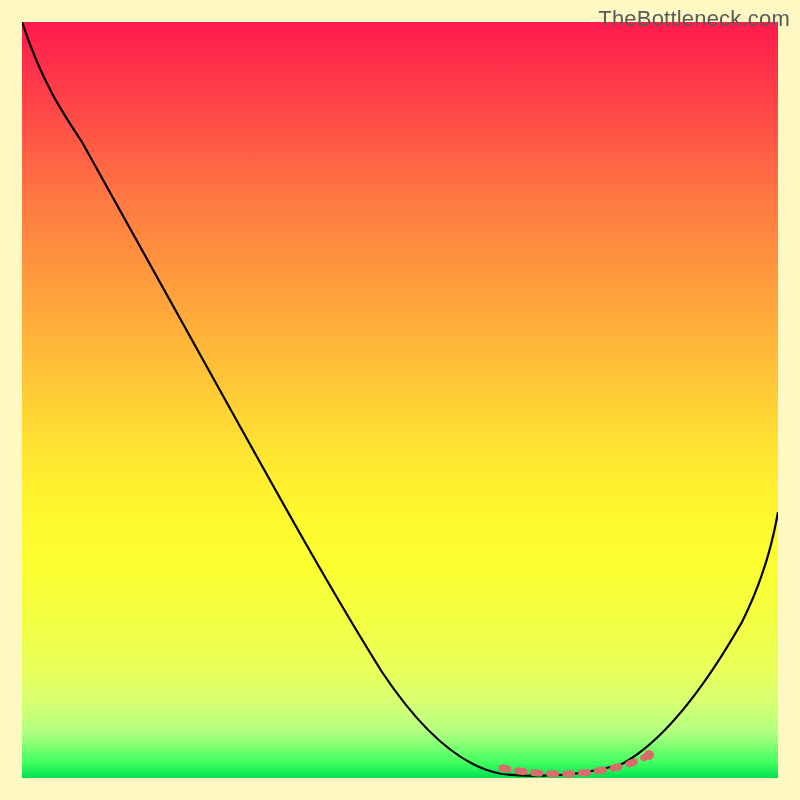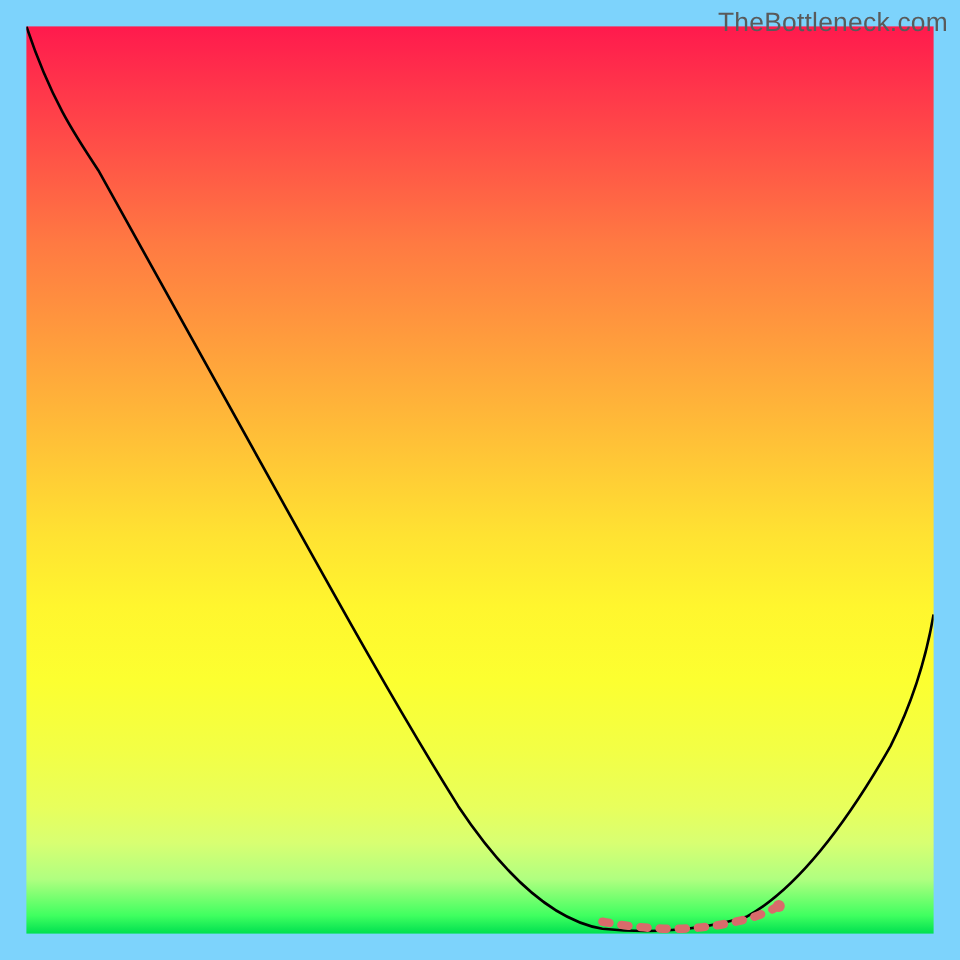--- a/index.html
+++ b/index.html
@@ -1,21 +1,21 @@
 <!DOCTYPE html>
 <html><head>
 <meta charset="utf-8">
 <style>
   * { margin: 0; padding: 0; box-sizing: border-box; }
   html, body { width: 800px; height: 800px; overflow: hidden; }
   .container {
     position: relative;
     width: 800px;
     height: 800px;
-    background: #7dd3fc;
+    background: #fef9c3;
     padding-left: 28px;
   }
   .watermark {
     position: absolute;
     top: 6px;
     right: 10px;
     font-family: Arial, Helvetica, sans-serif;
     font-size: 22px;
     font-weight: 500;
     color: #5a5a5a;

